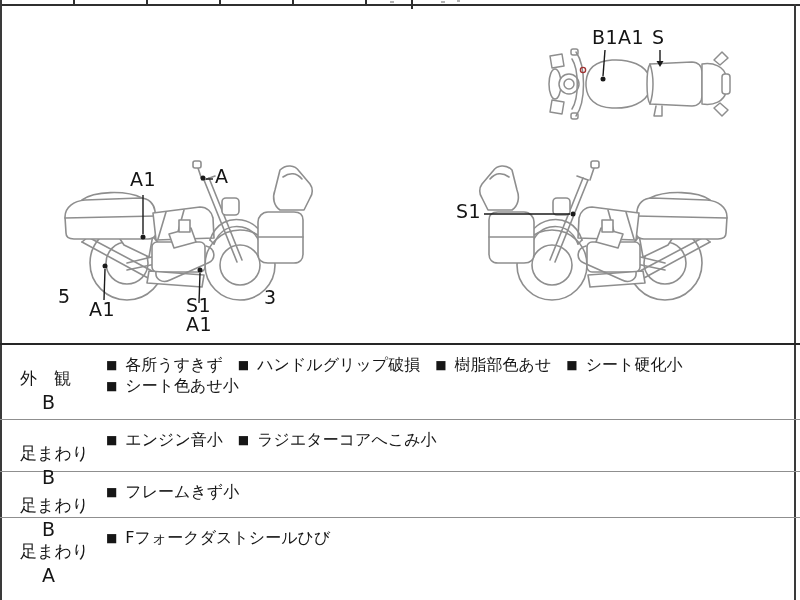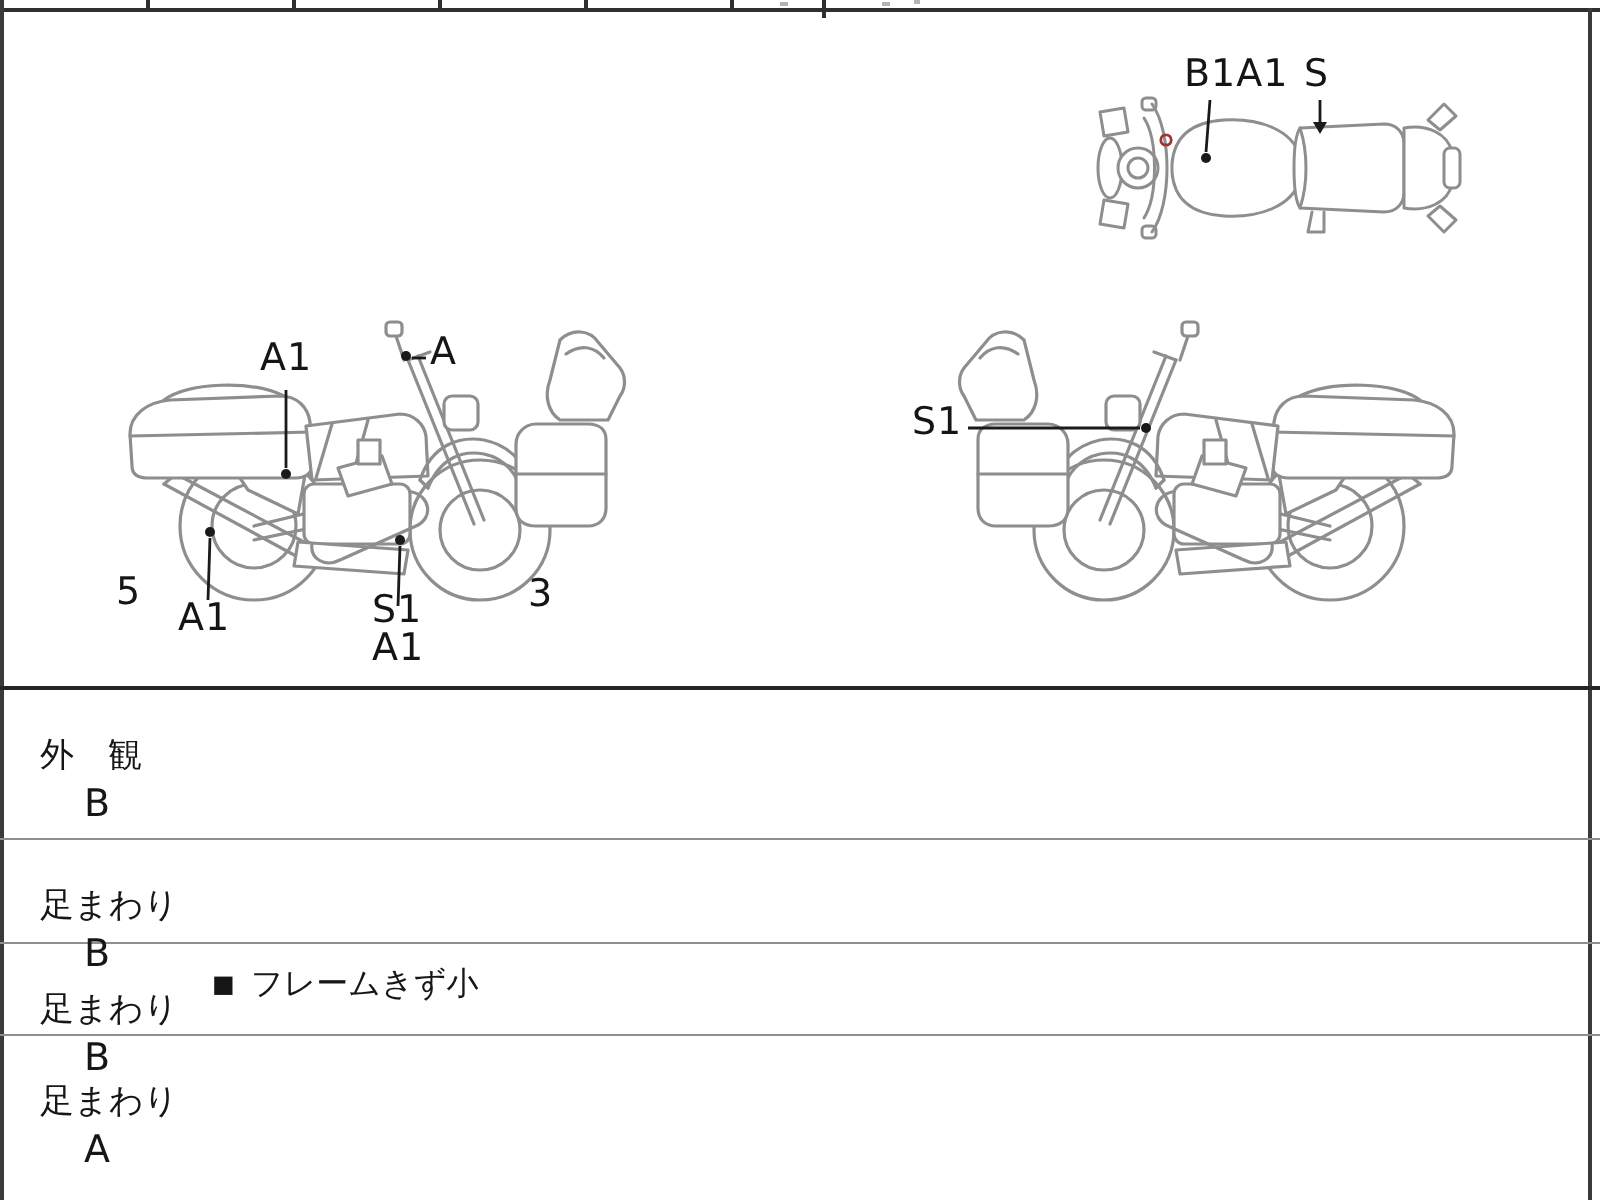--- a/index.html
+++ b/index.html
@@ -160,42 +160,64 @@
   <div class="dlabel" style="left:264px;top:288px">3</div>
   <div class="dlabel" style="left:456px;top:202px">S1</div>
 
   <div class="ctable">
 
     <div class="trow" style="height:75px">
       <div class="tlabel">
         <div class="tname">外　観</div>
         <div class="tgrade">B</div>
       </div>
+      <div class="titems">
+
+          <span class="item"><span class="bullet">■</span><span>各所うすきず</span></span>
+
+          <span class="item"><span class="bullet">■</span><span>ハンドルグリップ破損</span></span>
+
+          <span class="item"><span class="bullet">■</span><span>樹脂部色あせ</span></span>
+
+          <span class="item"><span class="bullet">■</span><span>シート硬化小</span></span>
+
+          <span class="item"><span class="bullet">■</span><span>シート色あせ小</span></span>
+        </div>
     </div>
 
     <div class="trow" style="height:52px">
       <div class="tlabel">
         <div class="tname">足まわり</div>
         <div class="tgrade">B</div>
       </div>
+      <div class="titems">
+
+          <span class="item"><span class="bullet">■</span><span>エンジン音小</span></span>
+
+          <span class="item"><span class="bullet">■</span><span>ラジエターコアへこみ小</span></span>
+        </div>
     </div>
 
     <div class="trow" style="height:46px">
       <div class="tlabel">
         <div class="tname">足まわり</div>
         <div class="tgrade">B</div>
       </div>
       <div class="titems">
 
           <span class="item"><span class="bullet">■</span><span>フレームきず小</span></span>
 
         </div>
     </div>
 
     <div class="trow last" style="height:79px">
       <div class="tlabel">
         <div class="tname">足まわり</div>
         <div class="tgrade">A</div>
       </div>
+      <div class="titems">
+
+          <span class="item"><span class="bullet">■</span><span>Fフォークダストシールひび</span></span>
+        </div>
     </div>
 
   </div>
 </div>
 
 </body></html>

